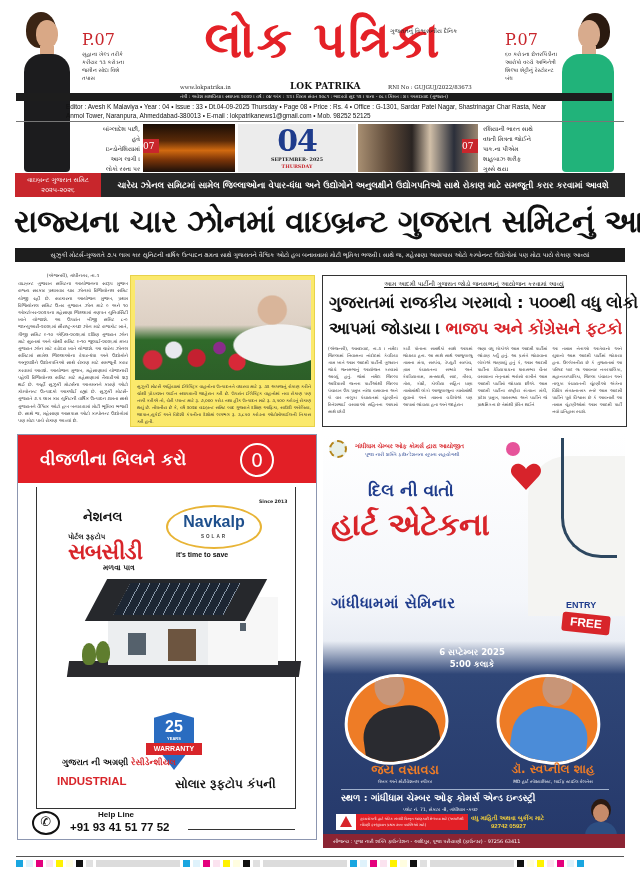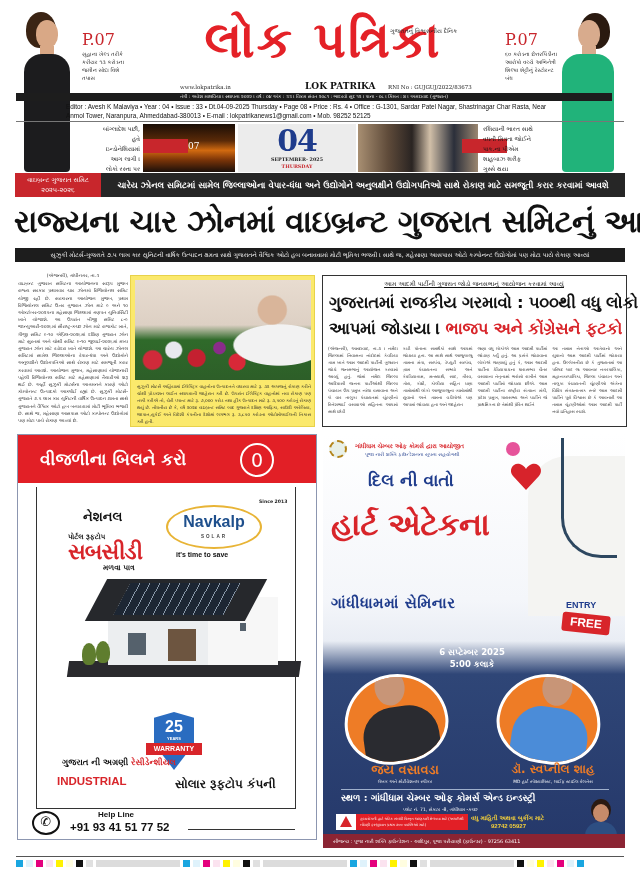--- a/index.html
+++ b/index.html
@@ -24,38 +24,38 @@
   .pno-right { left: 505px; top: 30px; }
   .teaser-small { position: absolute; font-size: 5.5px; line-height: 8px; color: #222; width: 52px; }
   .teaser-left { left: 82px; top: 50px; }
   .teaser-right { left: 505px; top: 50px; width: 55px; }
 
   .logo-title { position: absolute; left: 178px; top: 10px; width: 290px; height: 60px;
     font-family: "DejaVu Sans", sans-serif; font-weight: bold; color: #e42127;
     font-size: 50px; line-height: 60px; letter-spacing: 2px; text-align: center; }
   .tagline { position: absolute; left: 390px; top: 27px; font-size: 6px; color: #222; }
   .site-url { position: absolute; left: 180px; top: 84px; font-family: "DejaVu Serif", serif; font-size: 5.5px; color: #222; }
-  .brand-en { position: absolute; left: 290px; top: 81px; font-family: "DejaVu Serif", serif; font-weight: bold; font-size: 9px; color: #111; margin-left: 15px; }
+  .brand-en { position: absolute; left: 290px; top: 81px; font-family: "DejaVu Serif", serif; font-weight: bold; font-size: 9px; color: #111; }
   .rni { position: absolute; left: 388px; top: 84px; font-family: "DejaVu Serif", serif; font-size: 5.5px; color: #222; }
 
   .dateline-bar { position: absolute; left: 16px; top: 93px; width: 596px; height: 8px; background: #1d1d1d;
     color: #fff; font-size: 4.6px; line-height: 8px; text-align: center; white-space: nowrap; overflow: hidden; }
   .editor-line { position: absolute; left: 66px; top: 103px; width: 490px; font-family: "Liberation Sans", sans-serif;
     font-size: 6.4px; line-height: 8.5px; color: #111; }
   .mast-rule { position: absolute; left: 16px; top: 121px; width: 608px; height: 1px; background: #777; }
 
   
   .teaser-text { position: absolute; font-size: 6px; line-height: 10px; color: #111; text-align: right; }
   .tt-left { left: 102px; top: 124px; width: 38px; }
   .tt-right { left: 483px; top: 124px; width: 50px; text-align: left; }
   .teaser-photo { position: absolute; top: 124px; height: 48px; }
   .photo-fire { left: 143px; width: 92px; background: linear-gradient(180deg, #1a0d06 0%, #5a2a08 35%, #d16a10 55%, #7a3408 75%, #1a0f0a 100%); }
   .photo-meet { left: 358px; width: 120px; background: linear-gradient(90deg, #a88f72 0%, #5f4b3a 25%, #2a2422 45%, #d1bfa8 60%, #2b2f3a 80%, #9a8670 100%); }
   .page-tag { position: absolute; width: 16px; height: 14px; background: #c8262c; color: #fff;
-    font-family: "DejaVu Serif", serif; font-size: 9px; line-height: 14px; text-align: left; padding-left: 45px; }
+    font-family: "DejaVu Serif", serif; font-size: 9px; line-height: 14px; text-align: left; }
   .tag-fire { left: 143px; top: 139px; }
   .tag-meet { left: 462px; top: 139px; }
 
   .date-box { position: absolute; left: 238px; top: 124px; width: 118px; height: 48px; background: #ececec; text-align: center; }
   .date-day { font-family: "DejaVu Serif", serif; font-weight: bold; color: #1f3c8c; font-size: 30px; line-height: 30px; margin-top: 2px; letter-spacing: -1px; }
   .date-month { font-family: "DejaVu Serif", serif; font-weight: bold; font-size: 4.8px; color: #222; line-height: 7px; }
   .date-weekday { font-family: "DejaVu Serif", serif; font-weight: bold; font-size: 4.8px; color: #c8262c; line-height: 6px; }
 
   
   .kicker-box { position: absolute; left: 15px; top: 173px; width: 86px; height: 24px; background: #c8262c;
@@ -137,21 +137,21 @@
   .helpline-number { position: absolute; left: 70px; top: 821px; font-family: "Liberation Sans", sans-serif; font-weight: bold; font-size: 11.5px; color: #111; }
   .helpline-rule { position: absolute; left: 188px; top: 829px; width: 107px; height: 1px; background: #333; }
 
   
   .ad-heart { position: absolute; left: 323px; top: 434px; width: 302px; height: 414px; overflow: hidden;
     background: linear-gradient(180deg, #ffffff 0%, #f4f6fa 40%, #e9edf4 50%, #2f4677 58%, #25386a 100%); }
   .chamber-logo { position: absolute; left: 6px; top: 6px; width: 18px; height: 18px; border: 2px dashed #b38418; border-radius: 50%; background: #e8f0e8; }
   .found-logo { position: absolute; left: 183px; top: 8px; width: 14px; height: 14px; border-radius: 50%; background: #e6539a; }
   .organiser-line1 { position: absolute; left: 32px; top: 8px; font-size: 6px; font-weight: bold; color: #d8252a; }
   .organiser-line2 { position: absolute; left: 42px; top: 18px; font-size: 4.8px; color: #1f3c8c; }
-  .dil-title { position: absolute; left: 45px; top: 36px; font-weight: bold; font-size: 17px; color: #1f3c8c; }
+  .dil-title { position: absolute; left: 45px; top: 46px; font-weight: bold; font-size: 17px; color: #1f3c8c; }
   .heart-shape { position: absolute; left: 188px; top: 28px; width: 30px; height: 28px; background: #d7232b;
     clip-path: path("M15 28 L2 14 C-3 8 2 0 9 2 C12 3 14 5 15 7 C16 5 18 3 21 2 C28 0 33 8 28 14 Z"); }
   .hand { position: absolute; left: 205px; top: 22px; width: 100px; height: 160px; background: #f4f4f2; border-radius: 40px 0 0 0; }
   .stetho { position: absolute; left: 238px; top: 4px; width: 56px; height: 120px; border: 3px solid #2d4760; border-top: none; border-right: none; border-radius: 0 0 0 40px; }
   .heart-title1 { position: absolute; left: 8px; top: 70px; font-weight: bold; font-size: 31px; color: #d8252a; line-height: 40px; letter-spacing: -0.5px; }
   .heart-title2 { position: absolute; left: 8px; top: 108px; font-weight: bold; font-size: 31px; color: #d8252a; line-height: 40px; letter-spacing: -0.5px; }
   .seminar-line { position: absolute; left: 8px; top: 160px; font-weight: bold; font-size: 15px; color: #1f3c8c; letter-spacing: 0.5px; }
   .entry-label { position: absolute; left: 243px; top: 166px; font-family: "Liberation Sans", sans-serif; font-weight: bold; font-size: 9px; color: #1f3c8c; }
   .free-tag { position: absolute; left: 239px; top: 180px; width: 48px; height: 19px; background: #d8252a; color: #fff;
     font-family: "Liberation Sans", sans-serif; font-weight: bold; font-size: 12px; line-height: 19px; text-align: center; transform: rotate(6deg); border-radius: 3px; }

